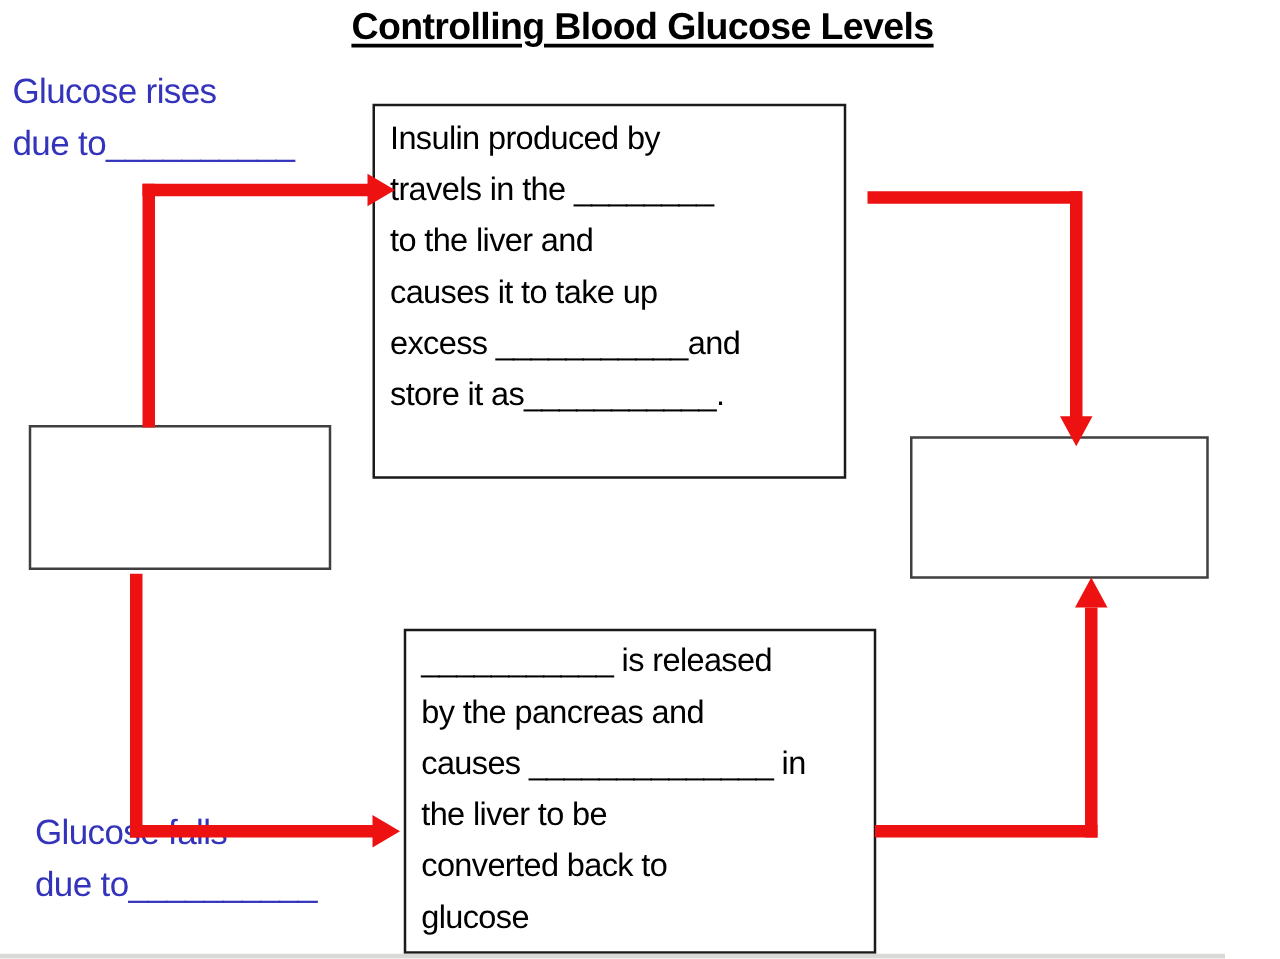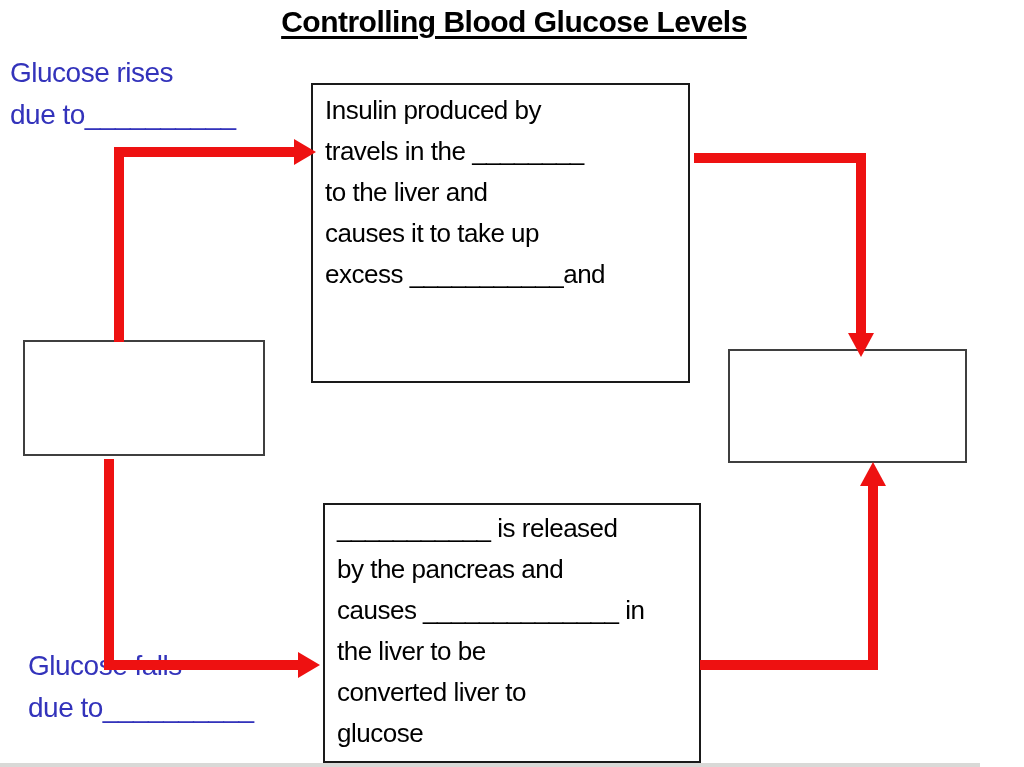--- a/index.html
+++ b/index.html
@@ -25,21 +25,21 @@
     letter-spacing:-0.5px;white-space:nowrap;
   }
   .label-rise{left:10px;top:52px;}
   .label-fall{left:28px;top:645px;}
   .textbox{
     position:absolute;box-sizing:border-box;background:#fff;
     border:2px solid var(--box-border);
     font-size:26px;line-height:41px;letter-spacing:-0.5px;
     padding:5px 8px 0 12px;white-space:nowrap;overflow:hidden;
   }
-  .insulin-box{left:311px;top:83px;width:379px;height:300px;}
+  .insulin-box{left:298px;top:83px;width:379px;height:300px;}
   .glucagon-box{left:323px;top:503px;width:378px;height:260px;padding-top:3px;}
   .blank-box{
     position:absolute;box-sizing:border-box;background:#fff;
     border:2px solid var(--blank-border);
   }
   .blank-left{left:23px;top:340px;width:242px;height:116px;}
   .blank-right{left:728px;top:349px;width:239px;height:114px;}
   .seg{position:absolute;background:var(--arrow);}
   .head{position:absolute;width:0;height:0;}
   .head-right{border-top:13px solid transparent;border-bottom:13px solid transparent;border-left:22px solid var(--arrow);}
@@ -68,28 +68,29 @@
 
   <div class="blank-box blank-left"></div>
   <div class="blank-box blank-right"></div>
 
   <div class="textbox insulin-box">
     <div>Insulin produced by</div>
     <div>travels in the ________</div>
     <div>to the liver and</div>
     <div>causes it to take up</div>
     <div>excess ___________and</div>
+    <div>store it as___________.</div>
   </div>
 
   <div class="textbox glucagon-box">
     <div>___________ is released</div>
     <div>by the pancreas and</div>
     <div>causes ______________ in</div>
     <div>the liver to be</div>
-    <div>converted liver to</div>
+    <div>converted back to</div>
     <div>glucose</div>
   </div>
 
   <div>
     <div class="seg" style="left:114px;top:147px;width:10px;height:195px;"></div>
     <div class="seg" style="left:114px;top:147px;width:182px;height:10px;"></div>
     <div class="head head-right" style="left:294px;top:139px;"></div>
   </div>
 
   <div>

